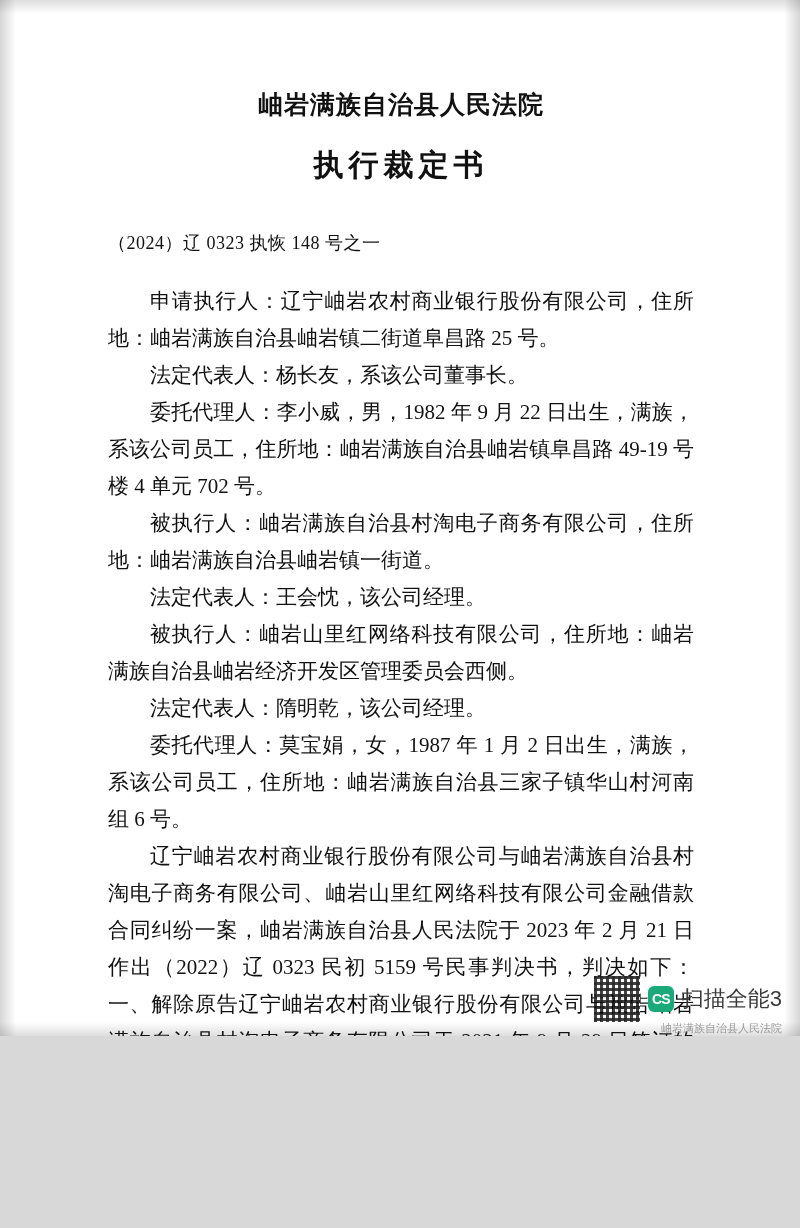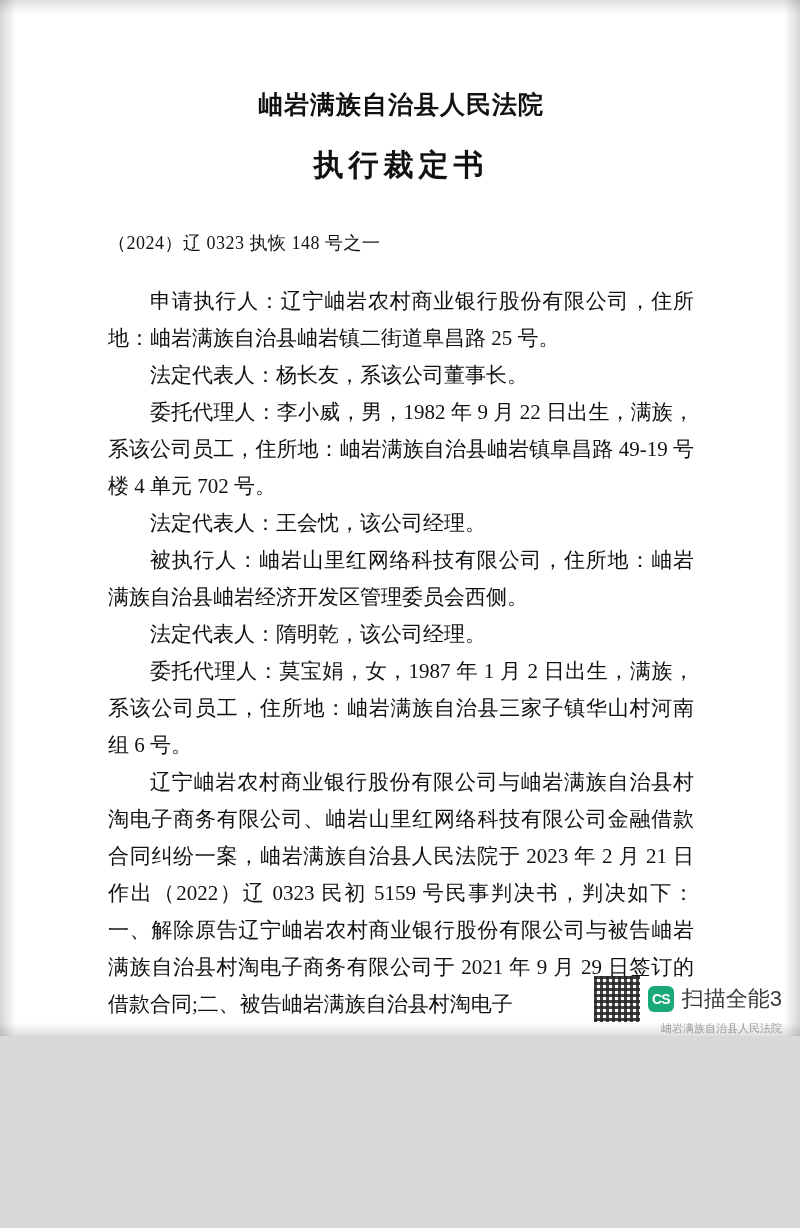--- a/index.html
+++ b/index.html
@@ -161,20 +161,21 @@
     <div class="court-name">岫岩满族自治县人民法院</div>
 
     <div class="doc-title">执行裁定书</div>
 
     <div class="case-no">（2024）辽 0323 执恢 148 号之一</div>
 
     <div class="body-text">
       <p>申请执行人：辽宁岫岩农村商业银行股份有限公司，住所地：岫岩满族自治县岫岩镇二街道阜昌路 25 号。</p>
       <p>法定代表人：杨长友，系该公司董事长。</p>
       <p>委托代理人：李小威，男，1982 年 9 月 22 日出生，满族，系该公司员工，住所地：岫岩满族自治县岫岩镇阜昌路 49-19 号楼 4 单元 702 号。</p>
+      <p>被执行人：岫岩满族自治县村淘电子商务有限公司，住所地：岫岩满族自治县岫岩镇一街道。</p>
       <p>法定代表人：王会忱，该公司经理。</p>
       <p>被执行人：岫岩山里红网络科技有限公司，住所地：岫岩满族自治县岫岩经济开发区管理委员会西侧。</p>
       <p>法定代表人：隋明乾，该公司经理。</p>
       <p>委托代理人：莫宝娟，女，1987 年 1 月 2 日出生，满族，系该公司员工，住所地：岫岩满族自治县三家子镇华山村河南组 6 号。</p>
       <p>辽宁岫岩农村商业银行股份有限公司与岫岩满族自治县村淘电子商务有限公司、岫岩山里红网络科技有限公司金融借款合同纠纷一案，岫岩满族自治县人民法院于 2023 年 2 月 21 日作出（2022）辽 0323 民初 5159 号民事判决书，判决如下：一、解除原告辽宁岫岩农村商业银行股份有限公司与被告岫岩满族自治县村淘电子商务有限公司于 2021 年 9 月 29 日签订的借款合同;二、被告岫岩满族自治县村淘电子</p>
     </div>
   </div>
 
   <div class="scan-badge">
     <div class="qr"></div>

